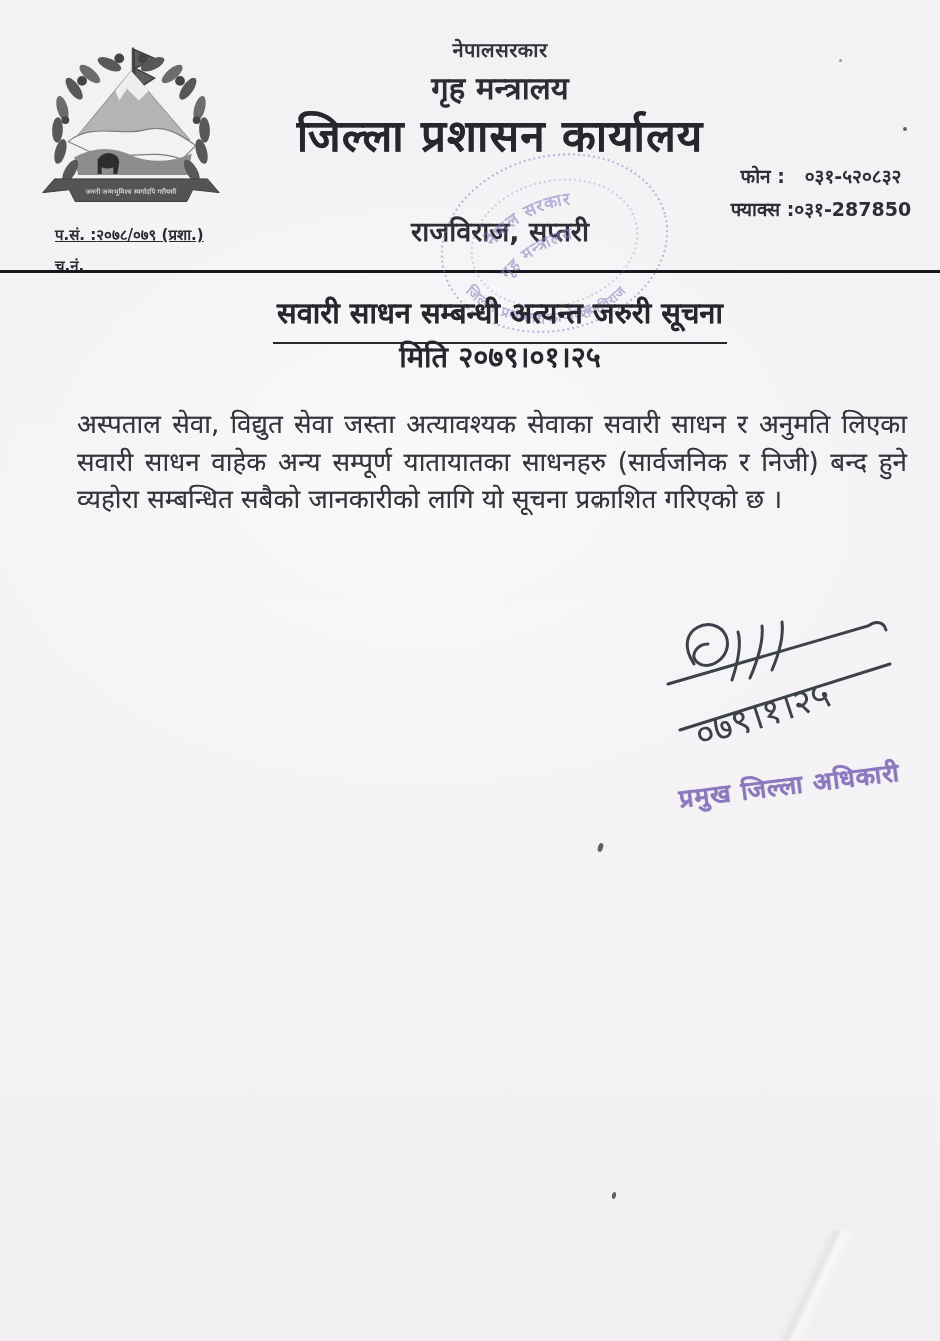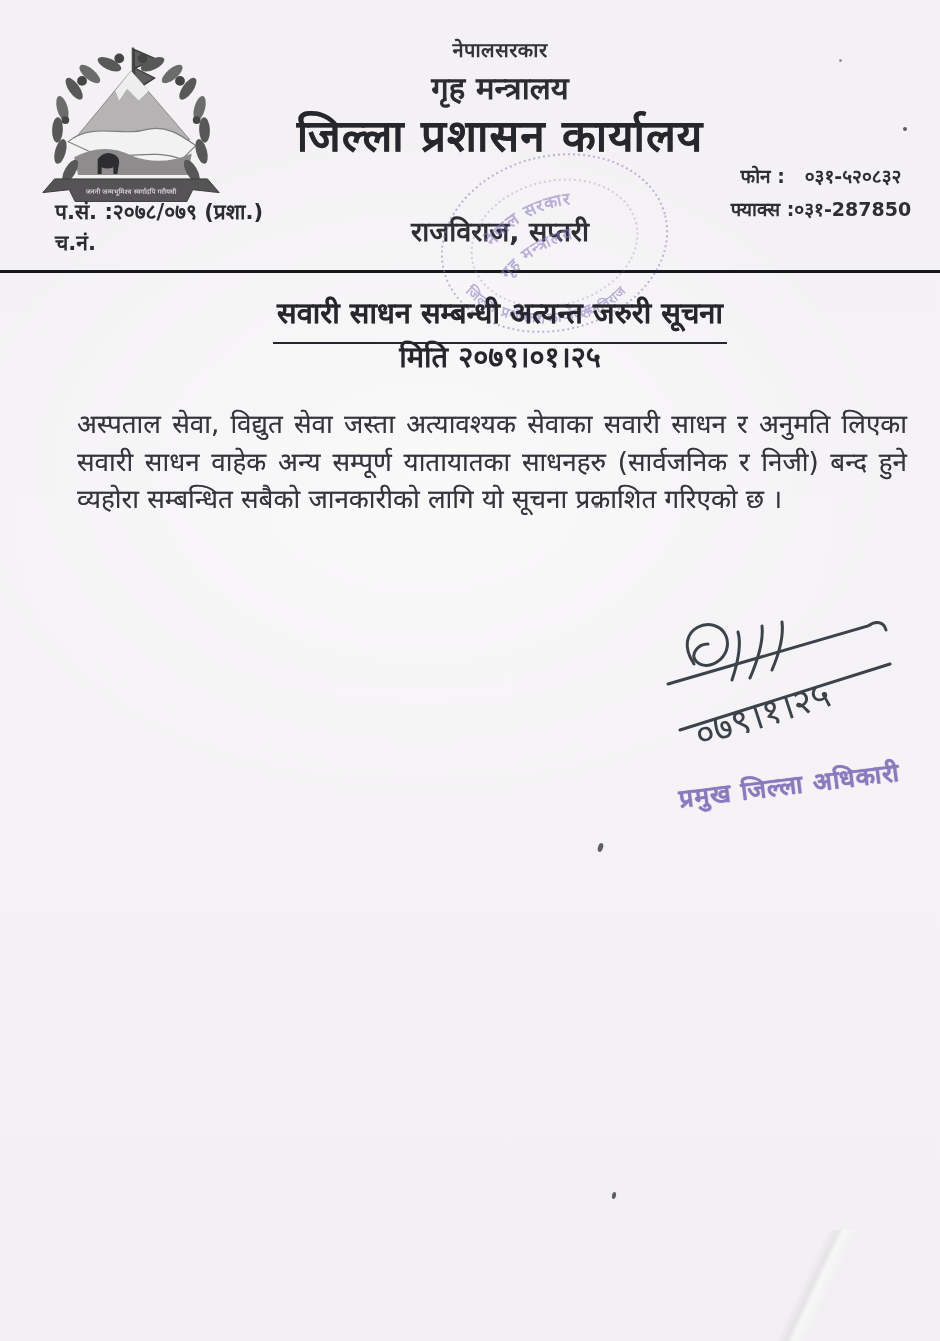--- a/index.html
+++ b/index.html
@@ -13,21 +13,21 @@
   }
   .abs{position:absolute;}
   
   .hdr-center{left:60px;right:0;text-align:center;}
   .gov-line{top:36px;font-size:20px;font-weight:700;letter-spacing:.5px;color:#34343b;}
   .ministry{top:66px;font-size:31px;font-weight:700;color:#2c2c33;}
   .office{top:104px;font-size:44px;font-weight:700;letter-spacing:1px;color:#26262d;text-shadow:0 0 .6px rgba(0,0,0,.45);}
   .place{top:169px;font-size:27px;font-weight:600;color:#2e2e35;margin-top:43px;}
   .contact{left:716px;top:160px;width:210px;font-size:19px;font-weight:700;color:#2e2e35;line-height:33px;white-space:nowrap;text-align:center;}
   .contact .row2{padding-left:62px;}
-  .refblock{left:55px;top:197px;font-size:21px;font-weight:700;color:#2b2b32;line-height:31px;}
+  .refblock{left:55px;top:220px;font-size:15px;font-weight:700;color:#2b2b32;line-height:31px;text-decoration:underline;}
   .rule{left:0;top:270px;width:940px;height:3px;background:#18181c;}
   
   .round-stamp{left:425px;top:140px;width:260px;height:210px;pointer-events:none;}
   .stamp-ring{fill:none;stroke:#8b7cc2;stroke-width:2;stroke-dasharray:2 3;}
   .stamp-txt{fill:#8577bd;font-weight:600;letter-spacing:1px;}
   
   .titlewrap{left:60px;right:0;top:292px;text-align:center;}
   .title{display:inline-block;font-size:29px;font-weight:700;color:#26262c;
          border-bottom:2.5px solid #26262c;padding:0 4px 11px 4px;text-shadow:0 0 .5px rgba(0,0,0,.4);}
   .dateline{left:60px;right:0;top:336px;text-align:center;font-size:29px;font-weight:700;color:#26262c;}

